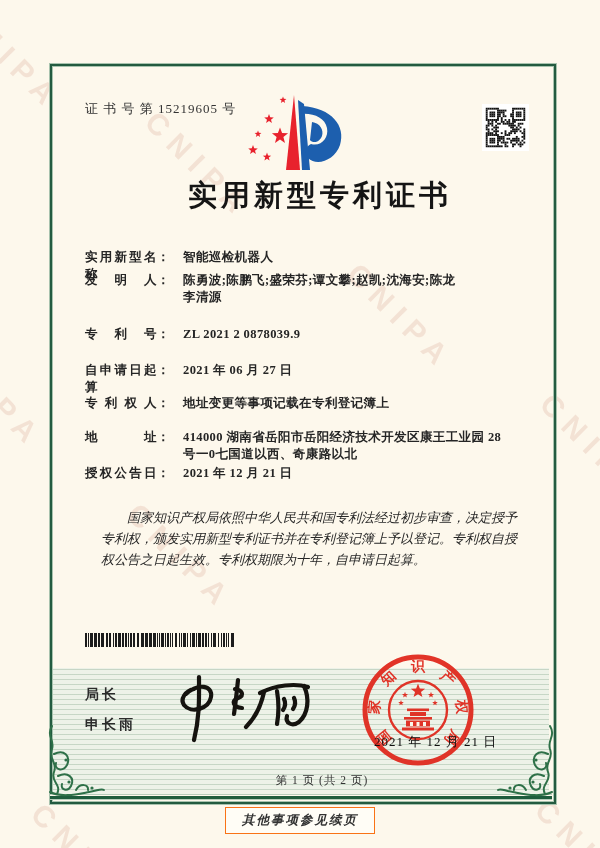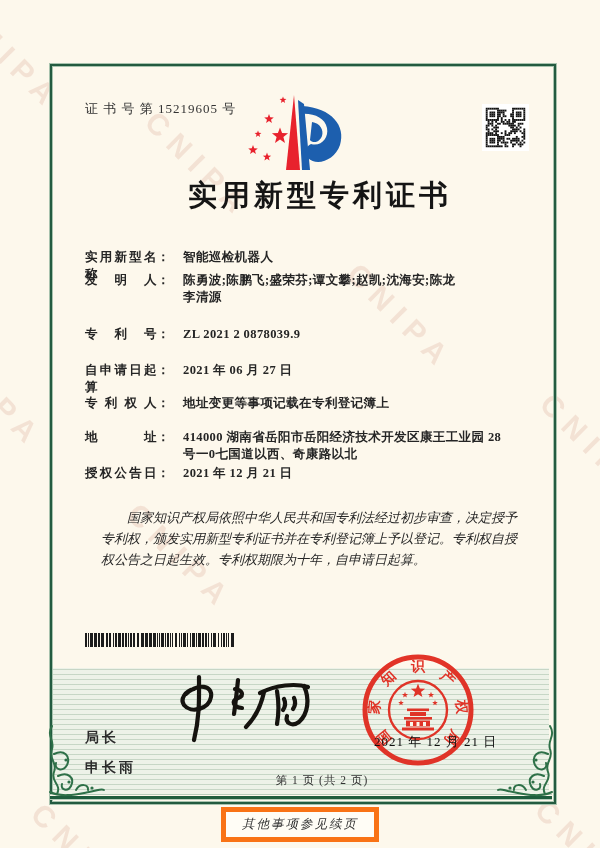--- a/index.html
+++ b/index.html
@@ -53,34 +53,34 @@
   .colon{display:inline-block; width:13px; vertical-align:top;}
   .val{display:inline-block; white-space:pre-line; vertical-align:top; max-width:360px; line-height:17px;margin-left:13px;}
   .pair2{position:absolute; left:223px; top:0;}
   .paras{
     position:absolute; left:85px; top:491px; width:449px; z-index:2;
     font-size:13px; font-style:italic; line-height:21px; color:#262626;
   }
   .paras p{margin:16px; text-indent:2em; font-weight:400;}
   .barcode{position:absolute; left:85px; top:633px; z-index:2;}
   .director{position:absolute; left:85px; z-index:3; font-family:"Liberation Sans","DejaVu Sans",sans-serif;
-    font-size:14px; font-weight:600; letter-spacing:3px; color:#2c2c2c;margin-top:43px;}
+    font-size:14px; font-weight:600; letter-spacing:3px; color:#2c2c2c;}
   .director.t1{top:686px;}
   .director.t2{top:716px;}
   .signature{position:absolute; left:168px; top:670px; z-index:3;}
   .seal{position:absolute; left:360px; top:652px; z-index:2; opacity:.93;}
   .seal-date{
     position:absolute; left:374px; top:733px; z-index:4;
     font-size:13px; letter-spacing:1px; color:#101010; white-space:nowrap;
   }
   .page-note{position:absolute; left:0; right:0; top:773px; z-index:4; text-align:center; font-size:11.5px; color:#333; letter-spacing:1px;margin-left:44px;}
   .cont-box{
     position:absolute; left:50%; top:807px; transform:translateX(-50%); z-index:2;
-    background:#fffdf6; border:5px solid #f97316; padding:4px 16px;
-    font-size:12.5px; font-style:italic; font-weight:400; color:#333; letter-spacing:2px; white-space:nowrap;
+    background:#fffdf6; border:1px solid #f97316; padding:4px 16px;
+    font-size:12.5px; font-style:italic; font-weight:700; color:#333; letter-spacing:2px; white-space:nowrap;
   }
 </style>
 </head>
 <body>
 
 <div class="page">
 
   <span class="wm" style="left:-40px;top:-8px">CNIPA</span>
   <span class="wm" style="left:150px;top:100px">CNIPA</span>
   <span class="wm" style="left:352px;top:252px">CNIPA</span>

